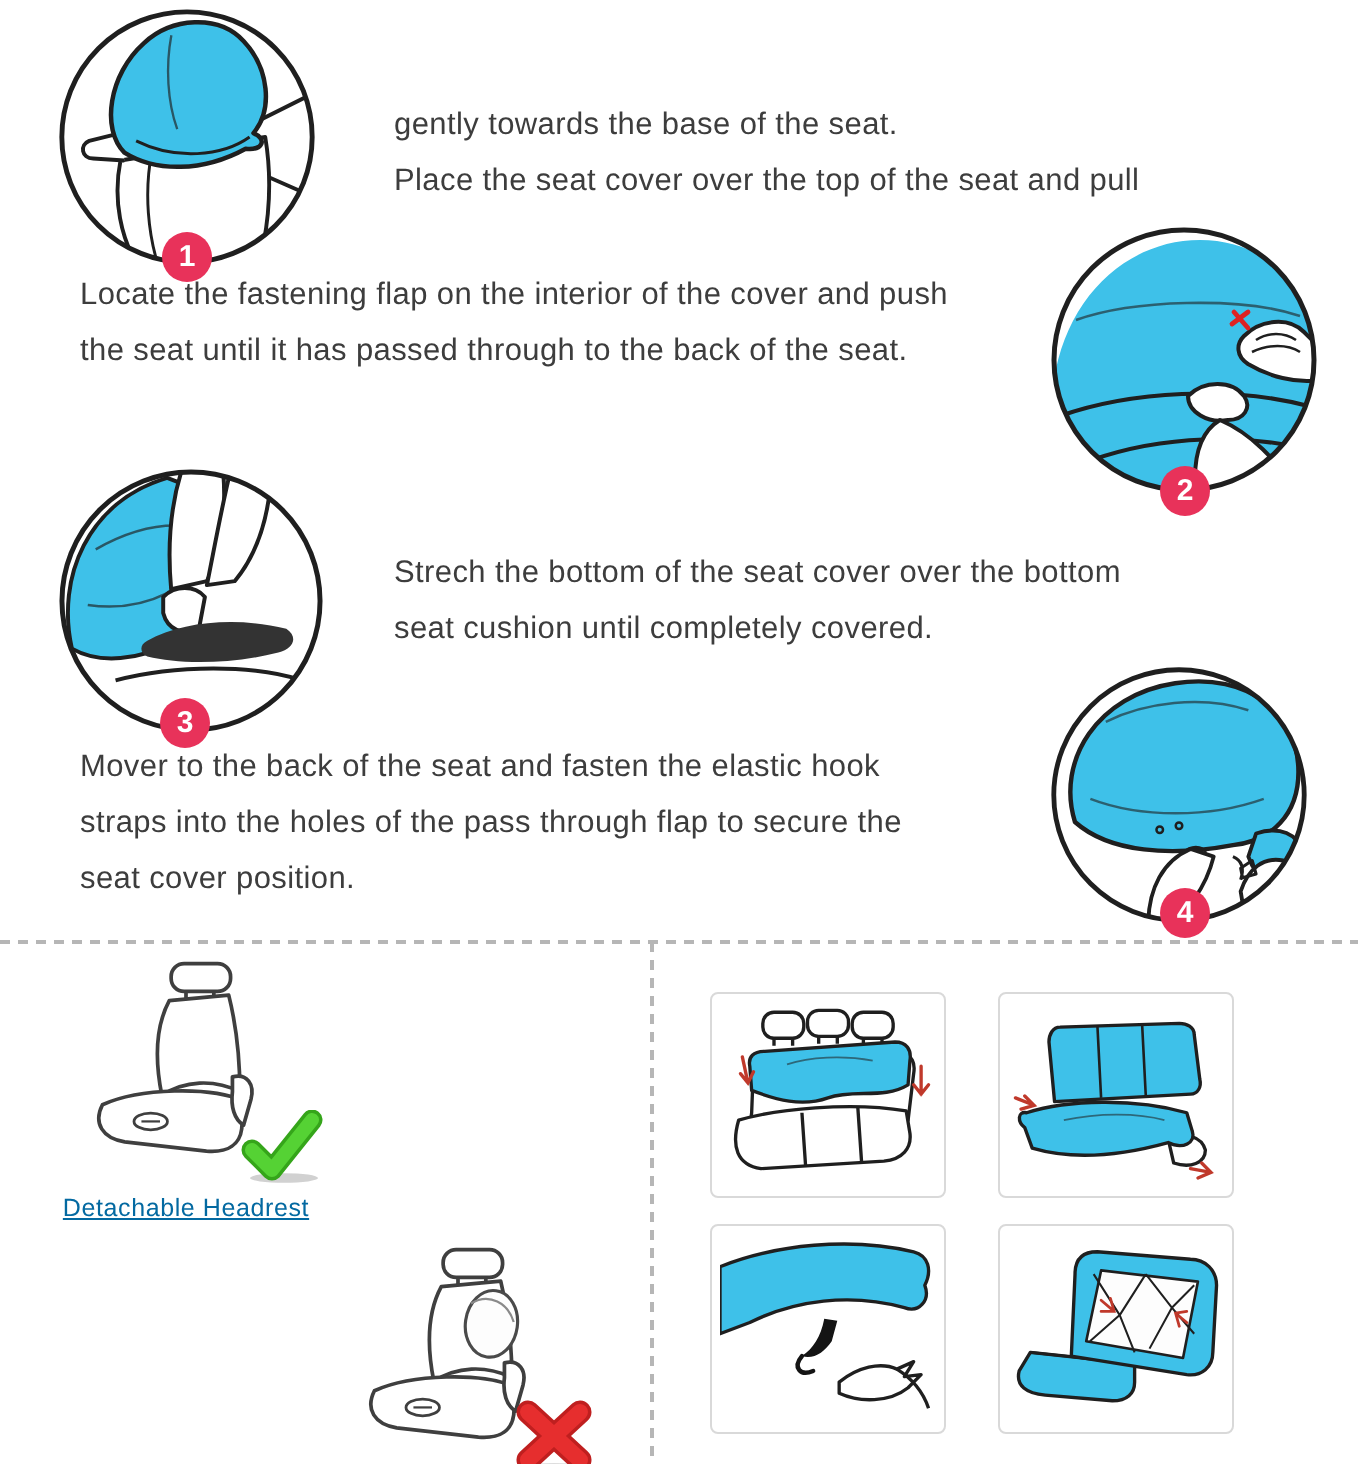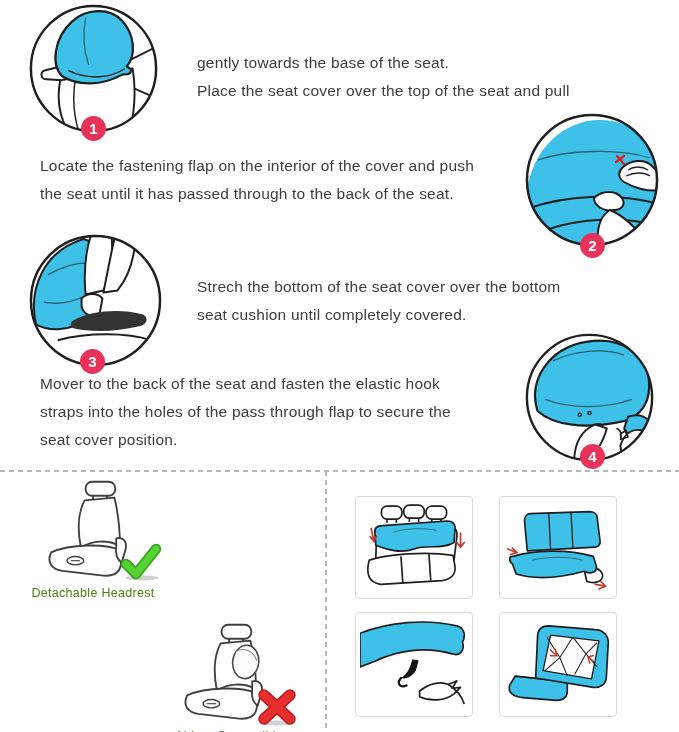--- a/index.html
+++ b/index.html
@@ -29,21 +29,21 @@
   }
   .steptext{position:absolute;font-size:15.5px;color:var(--text);letter-spacing:.2px;}
   .steptext .line{line-height:28px;white-space:nowrap;}
   .hdash{position:absolute;left:0;top:470px;width:679px;height:2px;
     background:repeating-linear-gradient(90deg,var(--divider) 0 5px,transparent 5px 9px);}
   .vdash{position:absolute;left:325px;top:471px;width:2px;height:261px;
     background:repeating-linear-gradient(180deg,var(--divider) 0 5px,transparent 5px 9px);}
   .cell{position:absolute;width:150px;text-align:center;}
   .cell .seat{display:block;margin:0 auto;}
   .cell .mark{position:absolute;}
-  .cell .label{font-size:12.5px;color:#4d7c0f;letter-spacing:.3px;margin-top:3px;white-space:nowrap;}
+  .cell .label{font-size:12.5px;color:#0369a1;letter-spacing:.3px;margin-top:14px;white-space:nowrap;text-decoration:underline;}
   .box{position:absolute;width:118px;border:1px solid var(--boxborder);border-radius:4px;
     background:#fff;display:flex;align-items:center;justify-content:center;box-sizing:border-box;}
   .r1{height:103px;} .r2{height:105px;}
 </style>
 </head>
 <body>
 
 <div class="canvas">
 
   <div class="circ" style="left:27px;top:2px;width:133px;height:133px">
@@ -67,21 +67,21 @@
     </svg>
   </div>
   <div class="badge" style="left:81px;top:116px">
     <span>1</span>
   </div>
   <div class="steptext" style="left:197px;top:49px">
     <div class="line">gently towards the base of the seat.</div>
     <div class="line">Place the seat cover over the top of the seat and pull</div>
   </div>
 
-  <div class="steptext" style="left:40px;top:152px">
+  <div class="steptext" style="left:40px;top:134px">
     <div class="line">Locate the fastening flap on the interior of the cover and push</div>
     <div class="line">the seat until it has passed through to the back of the seat.</div>
   </div>
   <div class="circ" style="left:524px;top:112px;width:136px;height:136px">
     <svg viewBox="0 0 136 136">
       <defs>
           <clipPath id="c2">
             <circle cx="68" cy="68" r="65"></circle>
           </clipPath>
         </defs>

